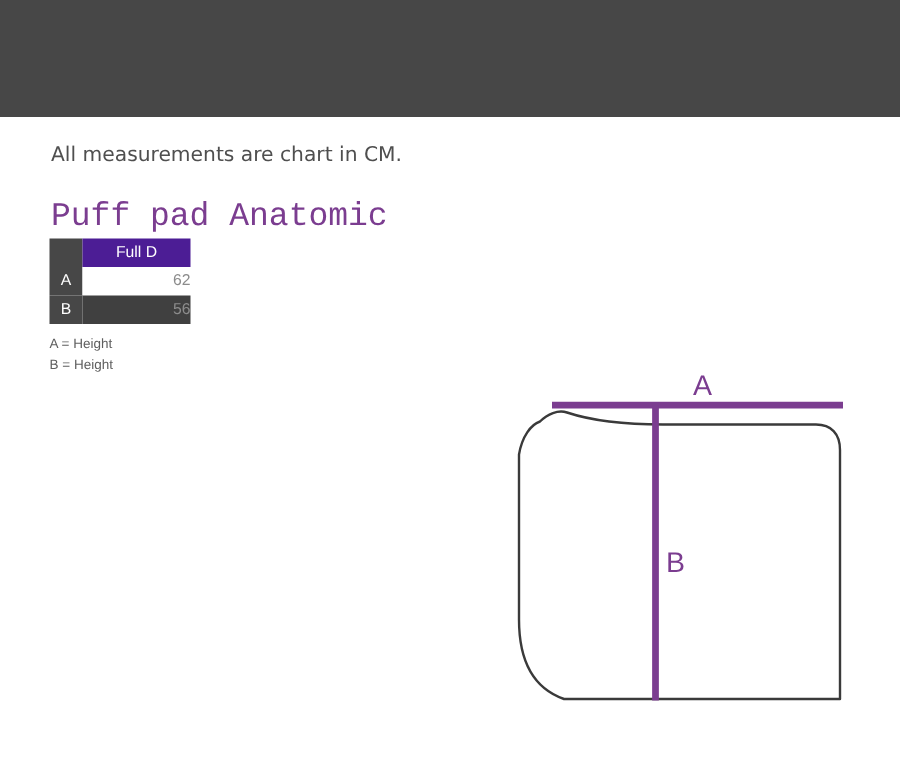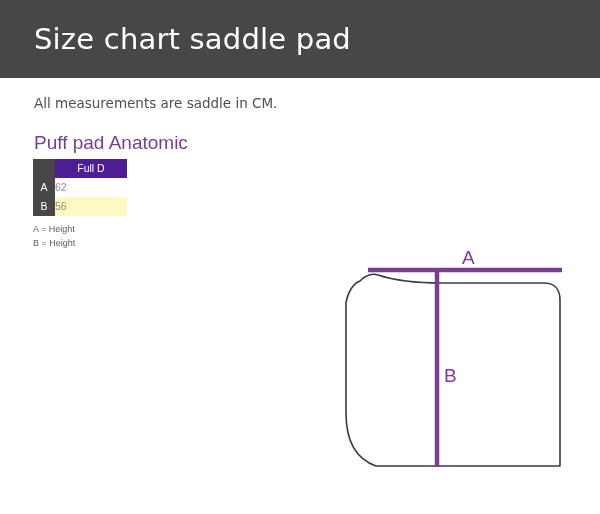--- a/index.html
+++ b/index.html
@@ -67,22 +67,22 @@
     font-size: 13.5px;
     color: #4f4f4f;
     white-space: nowrap;
   }
 
   
   .section-title {
     position: absolute;
     left: 34px;
     top: 132px;
-    font-family: Liberation Sans, sans-serif;
-    font-size: 19px;
+    font-family: Liberation Mono, monospace;
+    font-size: 22px;
     font-weight: 400;
     color: #7b3d90;
     white-space: nowrap;
   }
 
   
   .size-table {
     position: absolute;
     left: 33px;
     top: 159px;
@@ -115,26 +115,26 @@
   .row-head {
     width: 22px;
     background: #474747;
     color: #ffffff;
     font-weight: bold;
     font-size: 10px;
     text-align: center;
   }
   .val-cell {
     width: 72px;
-    text-align: left;
+    text-align: right;
     color: #8c8c8c;
     font-size: 11px;
   }
   .row-odd .val-cell { background: #ffffff; }
-  .row-even .val-cell { background: #fef9c3; margin-left: 32px; }
+  .row-even .val-cell { background: #404040; margin-left: 32px; }
 
   
   .legend {
     position: absolute;
     left: 33px;
     top: 222px;
     font-family: "Liberation Sans", sans-serif;
     font-size: 9px;
     color: #5e5e5e;
     line-height: 14px;
@@ -157,25 +157,24 @@
     color: #7b3d90;
     font-weight: 400;
   }
   .label-a { left: 132px; top: 2px; }
   .label-b { left: 114px; top: 120px; }
 </style>
 </head>
 <body>
 
 <div class="header-band">
-  <div class="header-title">Size chart saddle pad</div>
 
 </div>
 
-<div class="intro-text">All measurements are saddle in CM.</div>
+<div class="intro-text">All measurements are chart in CM.</div>
 
 <div class="section-title">Puff pad Anatomic</div>
 
 <table class="size-table">
   <thead>
     <tr>
       <th class="corner-cell"></th>
       <th class="col-head">Full D</th>
     </tr>
   </thead>

